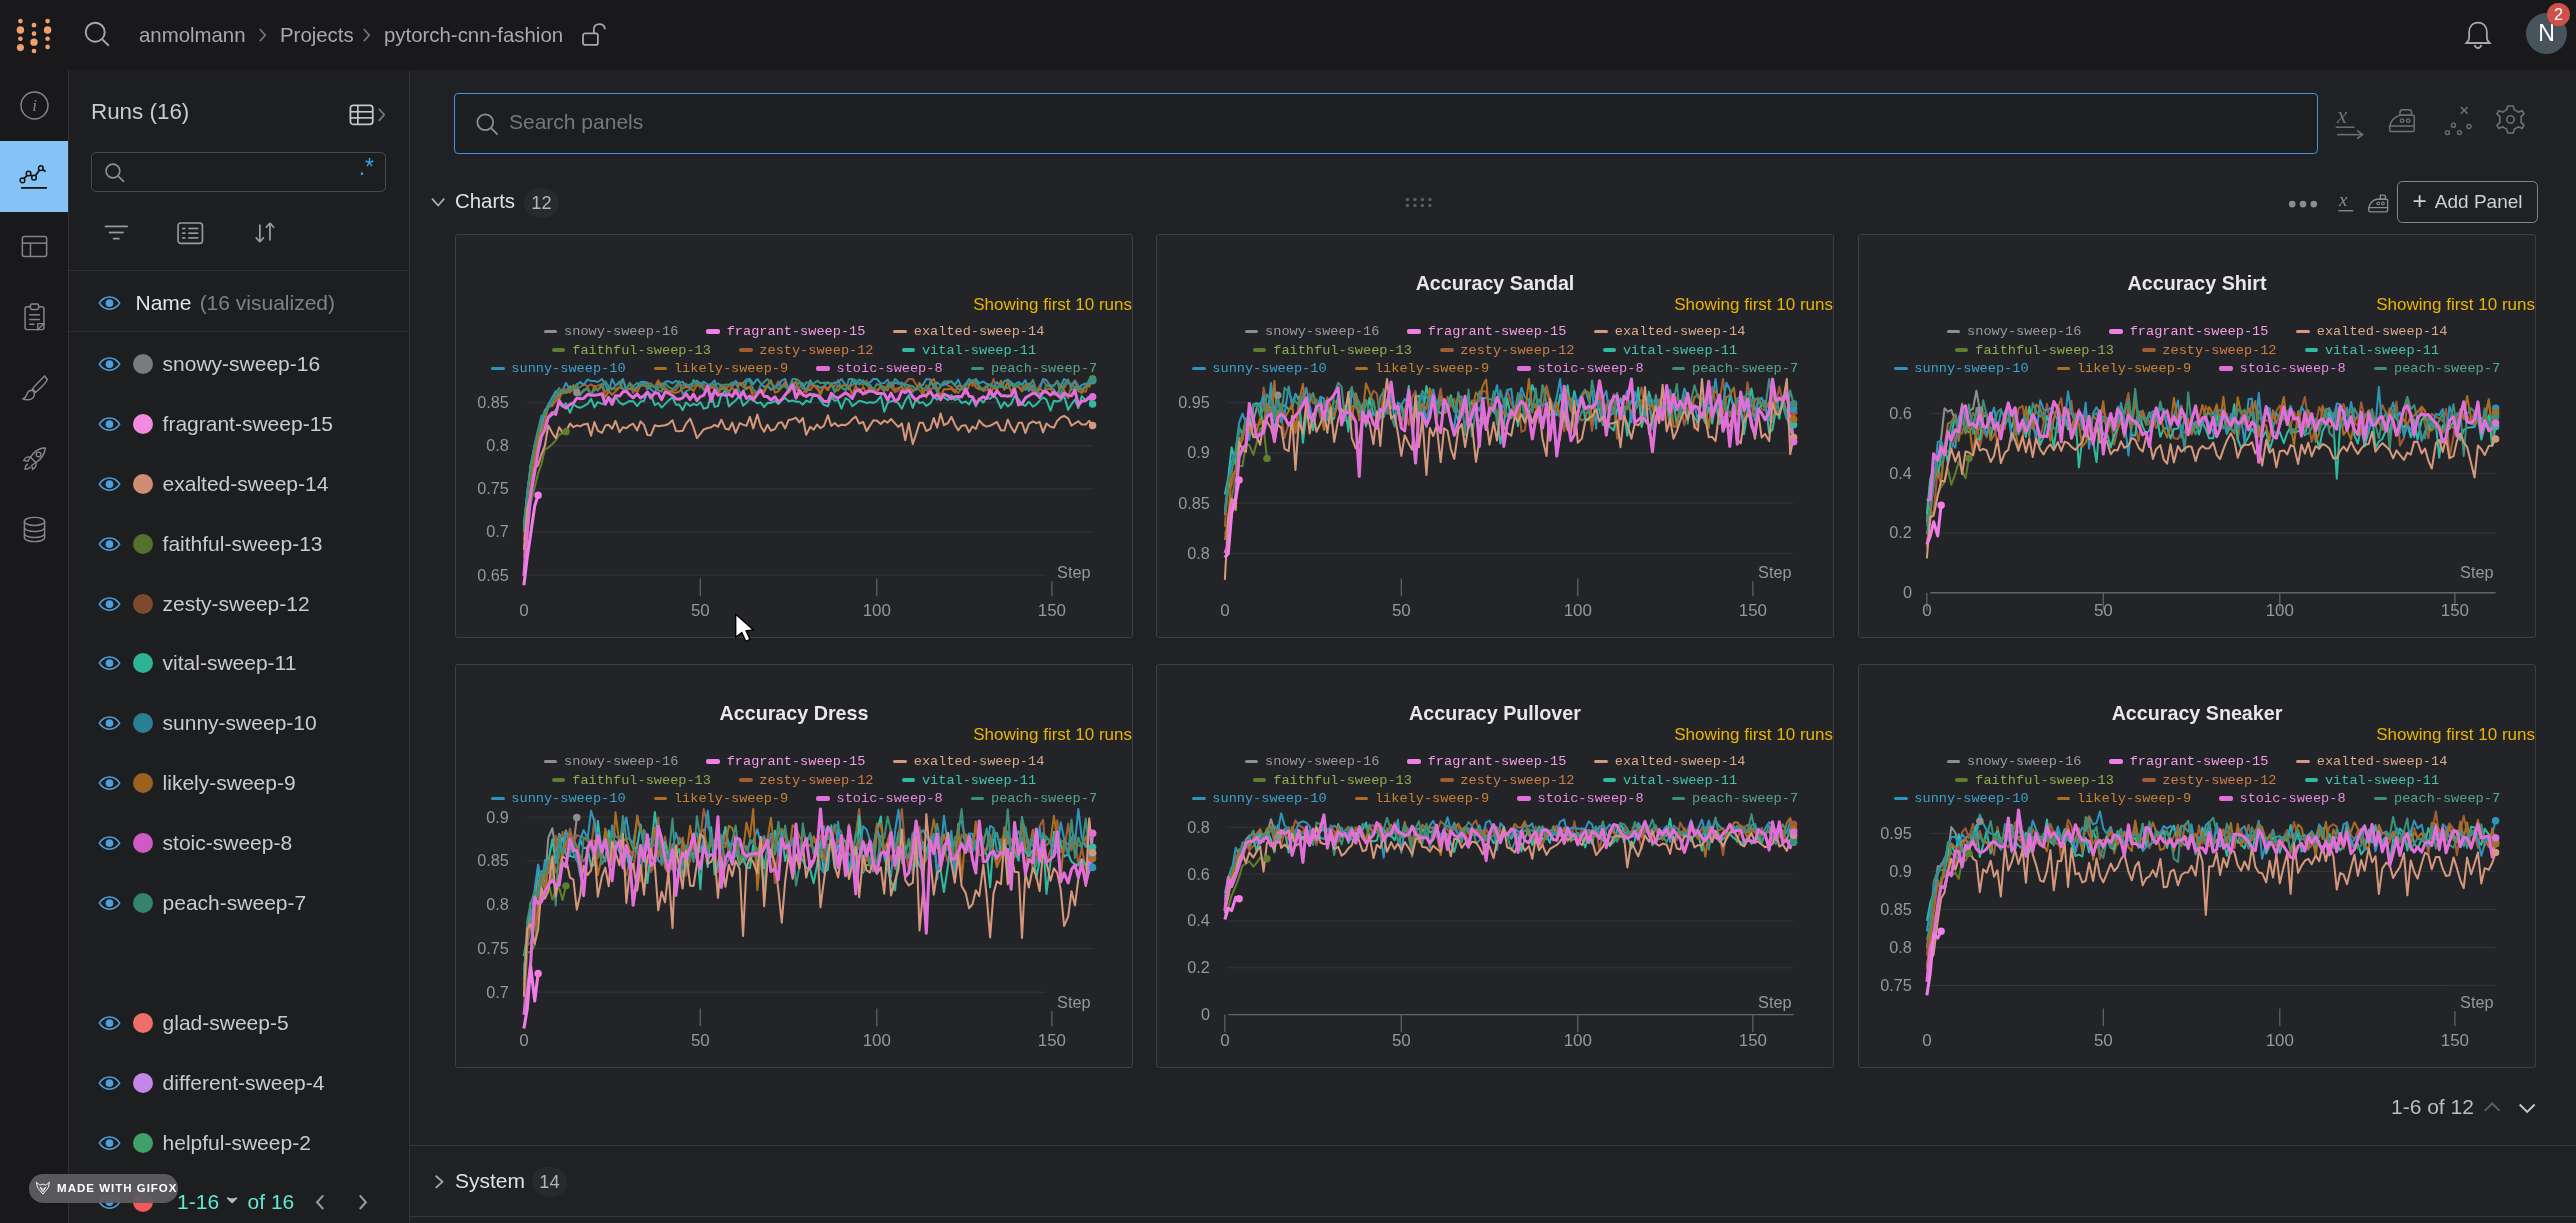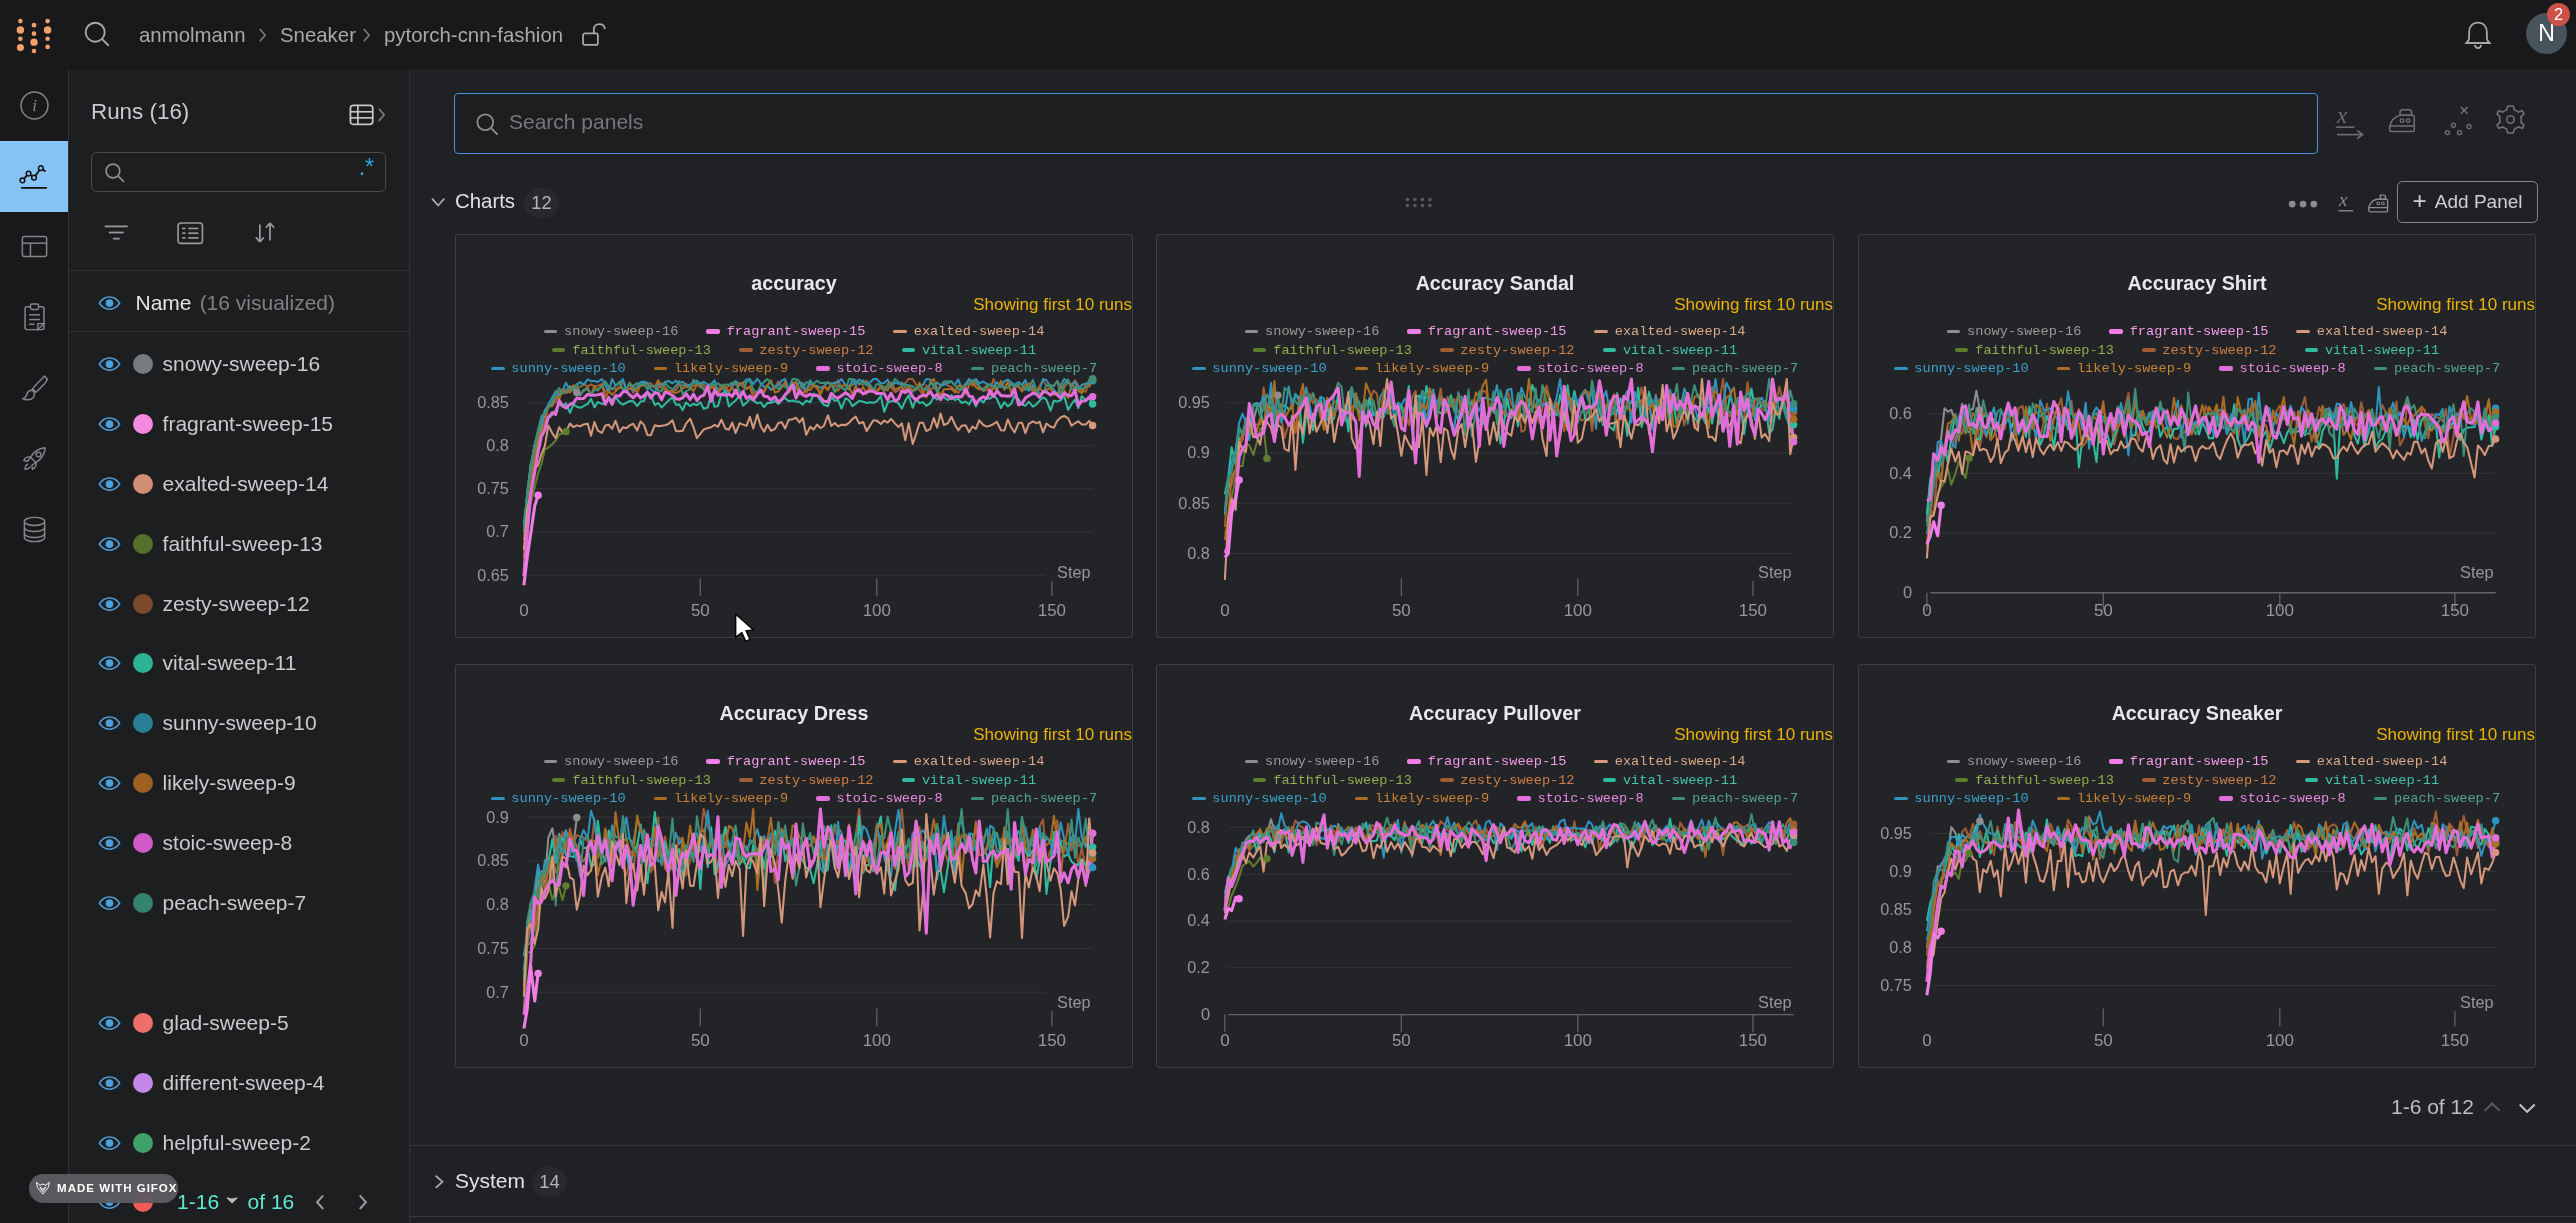--- a/index.html
+++ b/index.html
@@ -44,21 +44,21 @@
       <circle cx="70" cy="69" r="3.4" fill="#f2a06b"></circle>
     </svg>
   <svg style="position:absolute;left:83px;top:20.4px" width="28.5" height="28.5" viewBox="0 0 42 42">
       <circle cx="18" cy="18" r="14" fill="none" stroke="#a8a8aa" stroke-width="2.8"></circle>
       <line x1="28.5" y1="28.5" x2="38" y2="38" stroke="#a8a8aa" stroke-width="2.8"></line>
     </svg>
   <span class="crumb" style="left:139px">anmolmann</span>
   <svg style="position:absolute;left:257px;top:27px" width="11" height="16.3" viewBox="0 0 16 24">
       <path d="M4 3 L12 12 L4 21" fill="none" stroke="#77787a" stroke-width="2.4"></path>
     </svg>
-  <span class="crumb" style="left:280px">Sneaker</span>
+  <span class="crumb" style="left:280px">Projects</span>
   <svg style="position:absolute;left:361px;top:27px" width="11" height="16.3" viewBox="0 0 16 24">
       <path d="M4 3 L12 12 L4 21" fill="none" stroke="#77787a" stroke-width="2.4"></path>
     </svg>
   <span class="crumb" style="left:384px">pytorch-cnn-fashion</span>
   <svg style="position:absolute;left:581px;top:22.4px" width="27" height="27" viewBox="0 0 40 40">
       <rect x="3" y="17" width="22" height="17" rx="3" fill="none" stroke="#a8a8aa" stroke-width="2.6"></rect>
       <path d="M19 17 L19 11 C19 6 22.5 3 27 3 C31.5 3 35 6 35.5 10.5" fill="none" stroke="#a8a8aa" stroke-width="2.6"></path>
     </svg>
   <svg style="position:absolute;left:2463px;top:19px" width="30" height="33" viewBox="0 0 44 48">
       <path d="M22 5 C14 5 9 11 9 19 L9 28 C9 31 7 33 5 35 L39 35 C37 33 35 31 35 28 L35 19 C35 11 30 5 22 5 Z" fill="none" stroke="#a8a8aa" stroke-width="2.6"></path>
@@ -356,21 +356,20 @@
   </svg>
 <svg style="position:absolute;left:2366px;top:193px" width="24.4" height="23" viewBox="0 0 44 44">
 <path d="M19 4 L25 4 C28 4 29 6 29 8 L29 12 L19 12 Z" fill="none" stroke="#8b8c8f" stroke-width="2.6" transform="translate(7,0)"></path>
 <path d="M19 12 C12 14 6 20 4 28 L40 28 L40 14 C40 12.5 38.8 12 37 12 Z" fill="none" stroke="#8b8c8f" stroke-width="2.6"></path>
 <path d="M4 28 L4 34 C4 35.5 5 36 7 36 L37 36 C39 36 40 35.5 40 34 L40 28" fill="none" stroke="#8b8c8f" stroke-width="2.6"></path>
 <circle cx="22" cy="20" r="2.6" fill="none" stroke="#8b8c8f" stroke-width="2"></circle>
     <circle cx="31" cy="20" r="2.6" fill="none" stroke="#8b8c8f" stroke-width="2"></circle>
   </svg>
 <div style="position:absolute;left:2397px;top:181px;width:141px;height:42px;border:1.4px solid #87888b;border-radius:5.4px;display:flex;align-items:center;justify-content:center;color:#cfd0d3;font-size:19px"><span style="font-size:24.4px;font-weight:300;margin-right:8.1px;margin-top:-2px">+</span>Add Panel</div>
 <div class="panel" style="left:455px;top:234px">
-    <div class="ptitle">accuracy</div>
     <div class="psub">Showing first 10 runs</div>
     <div class="plegend">
       <div class="lrow">
         <span class="li">
           <span class="sw" style="background:#8e8e8e;height:3.4px"></span>
           <span class="lt" style="color:#9a9a9a">snowy-sweep-16</span>
         </span>
         <span class="li">
           <span class="sw" style="background:#f07ee6;height:4.8px"></span>
           <span class="lt" style="color:#f49be9">fragrant-sweep-15</span>

